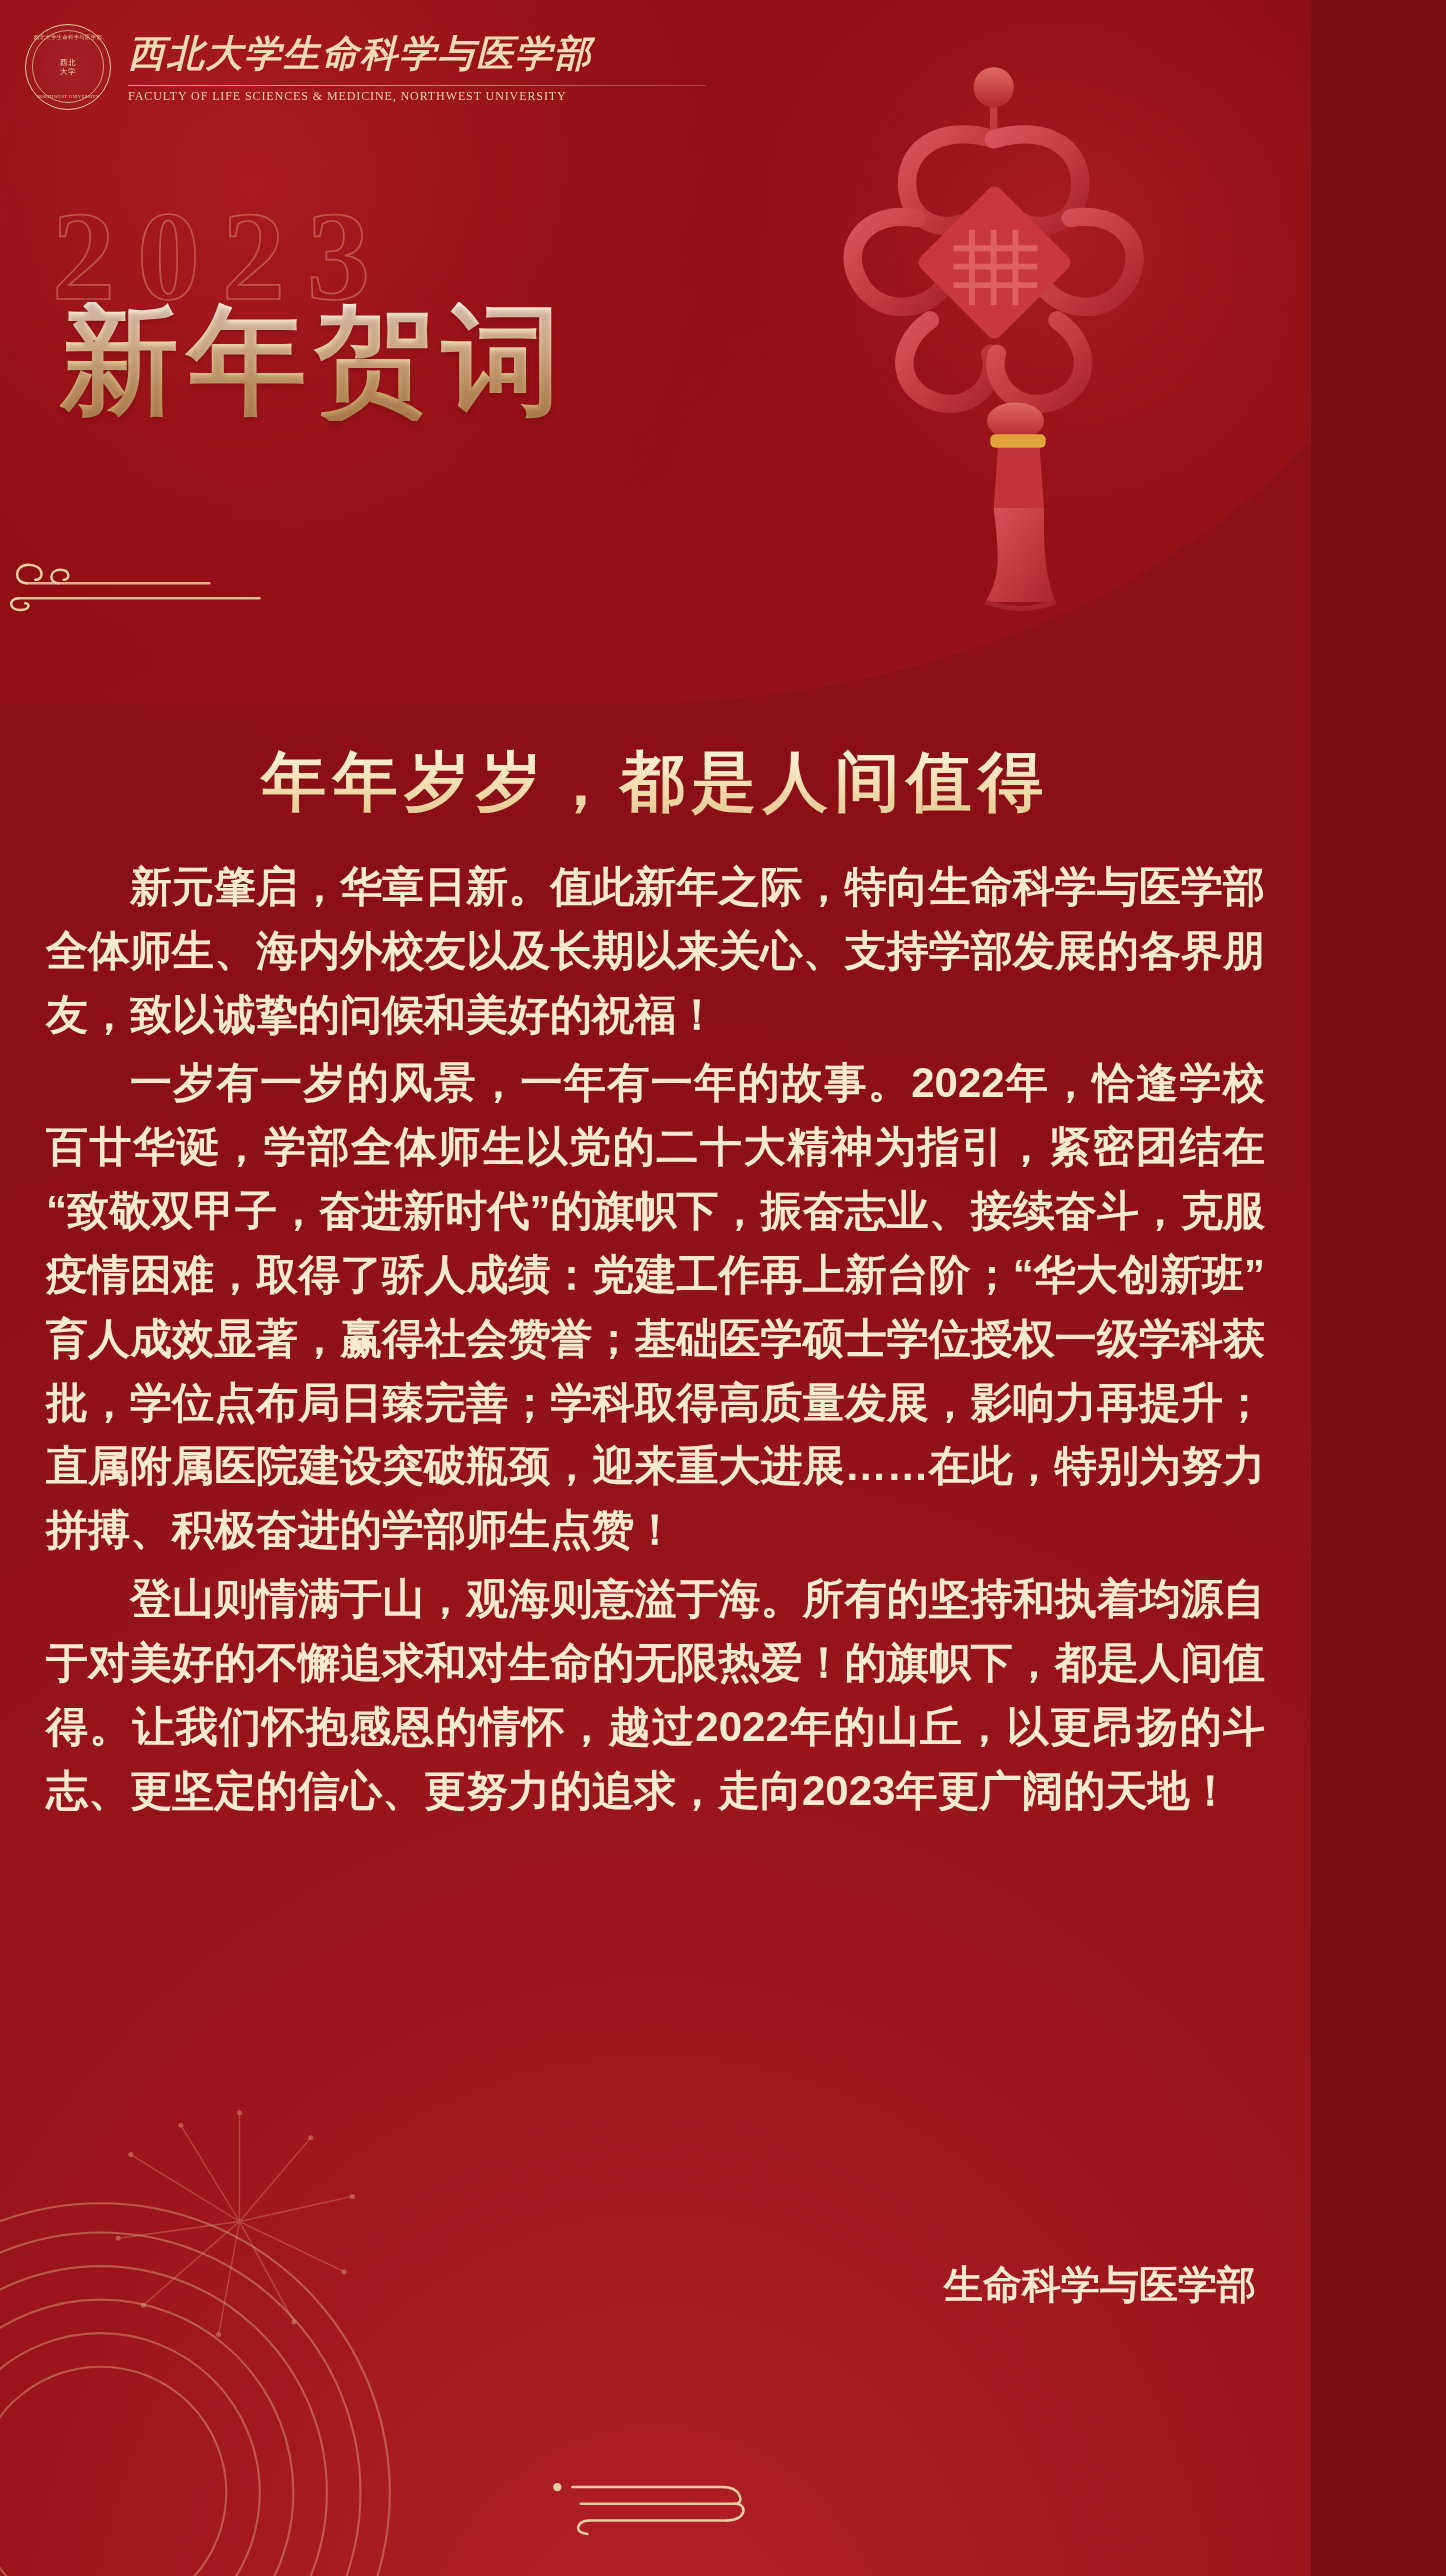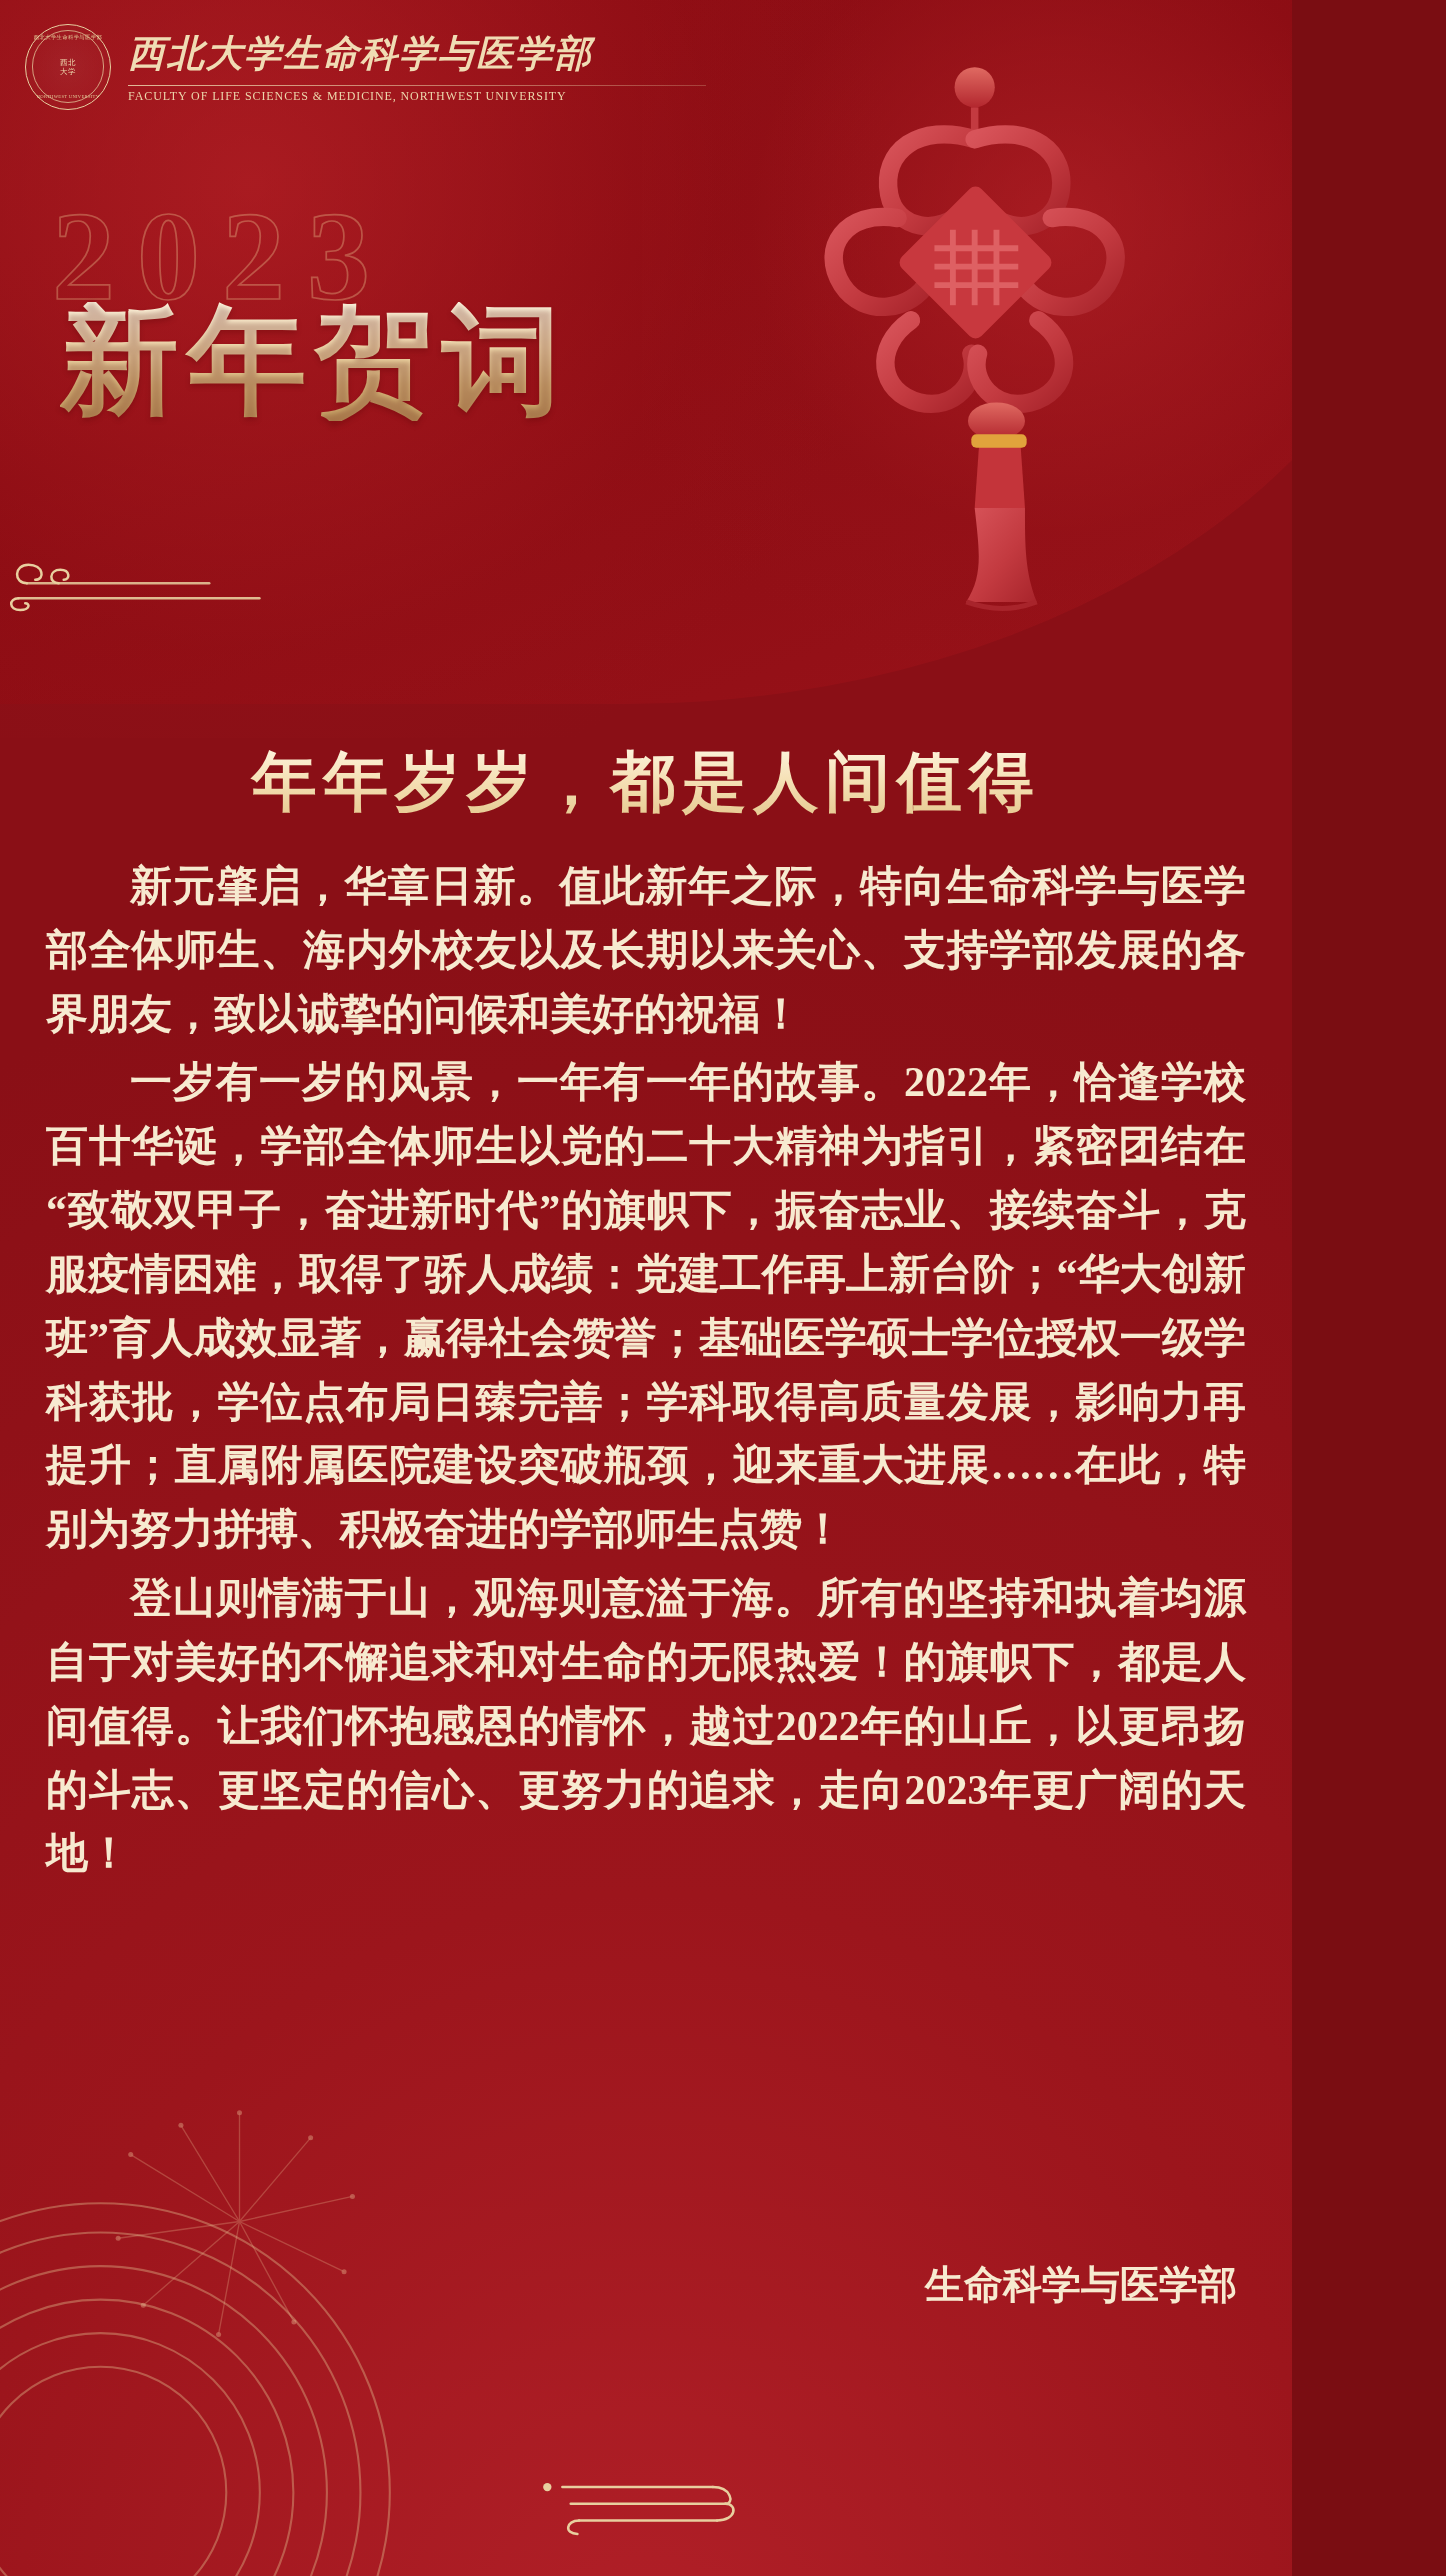--- a/index.html
+++ b/index.html
@@ -11,20 +11,21 @@
     position: relative;
     width: 1292px;
     height: 2576px;
     overflow: hidden;
     background:
       radial-gradient(ellipse 120% 70% at 50% 105%, #b22028 0%, #9c151c 45%, #8a0f16 100%),
       linear-gradient(180deg, #a4141c 0%, #9c1219 35%, #a81a22 70%, #b02029 100%);
     font-family: "Liberation Serif", "DejaVu Serif", serif;
     color: #f7e6c4;
     user-select: none;
+    padding-left: 19px;
   }
 
   
   .top-band {
     position: absolute;
     left: 0; top: 0;
     width: 1447px; height: 704px;
     background: linear-gradient(160deg, #8e0d14 0%, #8a0b12 40%, #9a131a 100%);
     border-bottom-right-radius: 822px 587px;
     overflow: hidden;
@@ -180,21 +181,21 @@
     z-index: 6;
   }
 
   
   .body-text {
     position: absolute;
     left: 46px; right: 46px; top: 855px;
     font-size: 42px;
     line-height: 1.52;
     color: #f7ead0;
-    font-family: Liberation Serif, serif;
+    font-family: Liberation Sans, sans-serif;
     font-weight: 700;
     text-align: justify;
     text-justify: inter-ideograph;
     z-index: 6;
   }
   .body-text p {
     margin: 0 0 5px 0;
     text-indent: 2em;
   }
 

